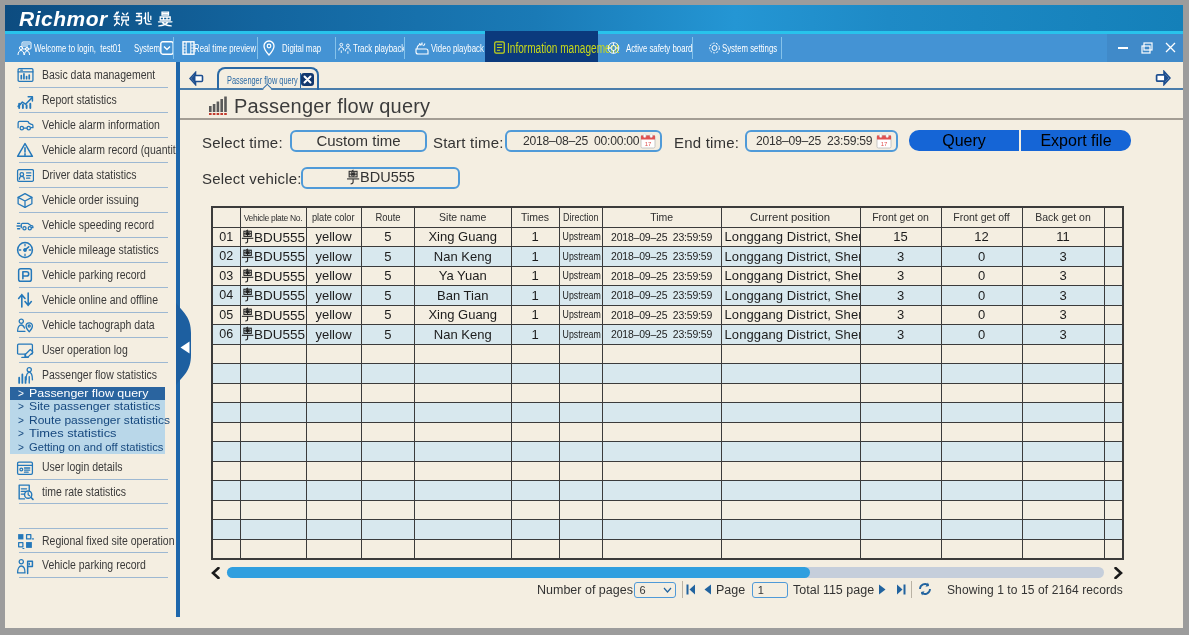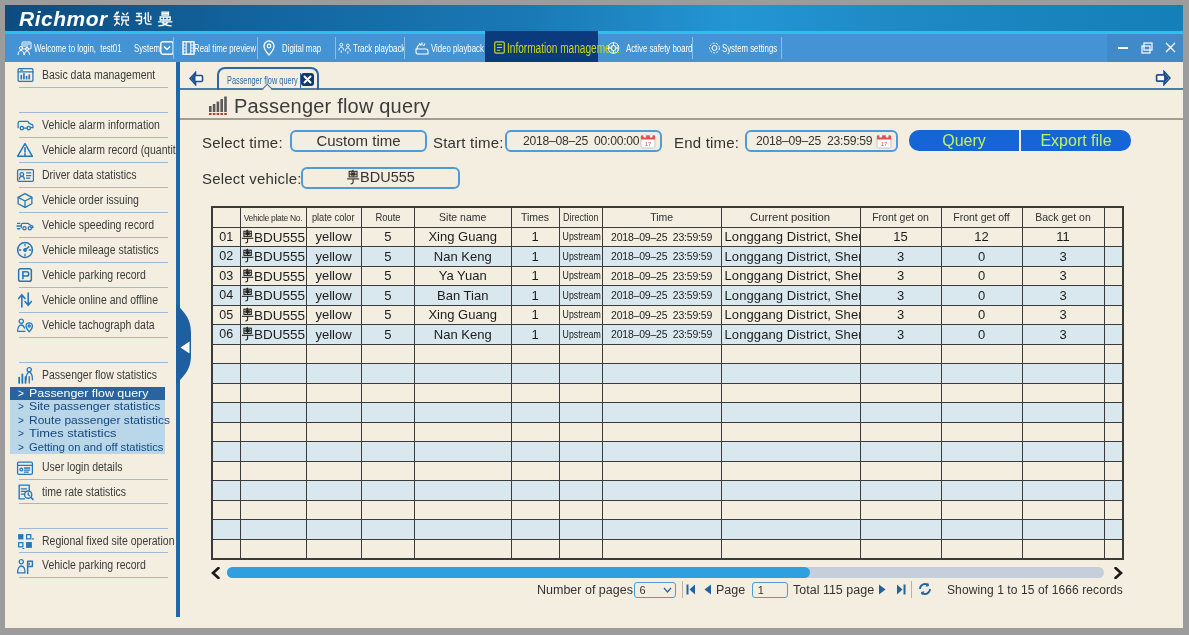--- a/index.html
+++ b/index.html
@@ -36,21 +36,21 @@
 .tab .vs { position:absolute; left:81px; top:4px; width:1px; height:15px; background:#2a69a5; }
 .tabx { position:absolute; left:121px; top:10.5px; width:13px; height:13px; background:#12386e; border-radius:3px; color:#fff; font-size:10px; font-weight:bold; text-align:center; line-height:13px; }
 .notch { position:absolute; left:84px; top:23.2px; width:6.5px; height:6.5px; background:#f4eee1; border-top:1.5px solid #2a69a5; border-left:1.5px solid #2a69a5; transform:rotate(45deg); }
 
 .title { position:absolute; left:54px; top:33px; font-size:20px; color:#3c3c3c; letter-spacing:0.2px; }
 .hr2 { position:absolute; left:0; top:56.3px; width:1003px; height:2px; background:#a39d94; }
 
 .lbl { position:absolute; font-size:15px; color:#333; white-space:nowrap; letter-spacing:0.2px; }
 .ibox { position:absolute; height:22px; border:2px solid #4f9ad8; border-radius:6px; font-size:15px; color:#333; text-align:center; white-space:nowrap; }
 .dtx { display:inline-block; transform:scaleX(0.9); transform-origin:0 50%; letter-spacing:-0.3px; }
-.btn { position:absolute; top:67.5px; width:110px; height:21.5px; background:#1565d6; color:#bef264; font-size:16px; text-align:center; line-height:21px; }
+.btn { position:absolute; top:67.5px; width:110px; height:21.5px; background:#1565d6; color:#000000; font-size:16px; text-align:center; line-height:21px; }
 
 .sb-track { position:absolute; left:47px; top:504.5px; width:877px; height:11px; background:#c5cedb; border-radius:6px; }
 .sb-fill { position:absolute; left:0; top:0; width:583px; height:11px; background:#2f9fdf; border-radius:6px; }
 .pg { position:absolute; top:521px; font-size:12.5px; color:#333; white-space:nowrap; }
 .pgbox { position:absolute; top:519.8px; height:16px; border:1px solid #4f9ad8; border-radius:3px; font-size:11px; color:#333; }
 .pgsep { position:absolute; top:519px; width:1px; height:17px; background:#b9b2a4; }
 .grid { border-collapse:collapse; table-layout:fixed; width:911px; border:2px solid #3b3b3b; }
 .grid td { border:1px solid #3b3b3b; text-align:center; font-size:13px; color:#1c1c1c; overflow:hidden; white-space:nowrap; padding:0; }
 .grid .hrow td { height:18px; font-size:10.5px; color:#2f2f2f; }
 .grid .hrow td span { display:inline-block; white-space:nowrap; }
@@ -188,20 +188,30 @@
           <svg class="ic" viewBox="0 0 17 17">
             <g fill="none" stroke="#2478ba" stroke-width="1.2" stroke-linecap="round" stroke-linejoin="round">
               <rect x="2" y="2.5" width="14" height="12" rx="1"></rect>
               <path d="M2 5.5h14M4.5 4h1.5"></path>
               <path d="M5 12v-3M7.5 12V7.5M10 12v-2M12.5 12V8.5" stroke-width="1.6"></path>
             </g>
           </svg>
           <span class="txt">Basic data management</span>
         </div>
     <div class="menu-sep" style="top:24.5px"></div>
+    <div class="menu-item" style="top:25px">
+          <svg class="ic" viewBox="0 0 17 17">
+            <g fill="none" stroke="#2478ba" stroke-width="1.2" stroke-linecap="round" stroke-linejoin="round">
+              <path d="M2 14.5l4-4 3 2 6-6" stroke-width="1.4"></path>
+              <path d="M11.5 5.5h4v4" stroke-width="1.4"></path>
+              <path d="M3 16v-4M6.5 16v-3M10 16v-2.5M13.5 16v-4" stroke-width="1.8"></path>
+            </g>
+          </svg>
+          <span class="txt">Report statistics</span>
+        </div>
     <div class="menu-sep" style="top:49.5px"></div>
     <div class="menu-item" style="top:50px">
           <svg class="ic" viewBox="0 0 17 17">
             <g fill="none" stroke="#2478ba" stroke-width="1.2" stroke-linecap="round" stroke-linejoin="round">
               <path d="M2 11V6.5A1.5 1.5 0 0 1 3.5 5h7A1.5 1.5 0 0 1 12 6.5l2.5 1.5H15a1.5 1.5 0 0 1 1 1.5V11h-2"></path>
               <circle cx="5.5" cy="11.5" r="1.6"></circle>
               <circle cx="12" cy="11.5" r="1.6"></circle>
               <path d="M7.2 11.5h3.2"></path>
             </g>
           </svg>
@@ -289,20 +299,30 @@
             <g fill="none" stroke="#2478ba" stroke-width="1.2" stroke-linecap="round" stroke-linejoin="round">
               <circle cx="5" cy="5" r="2"></circle>
               <path d="M1.5 14.5c0-4 1.6-6 3.5-6 1.3 0 2.4 1 3 3M2.5 14.5h6"></path>
               <path d="M12.5 6.5c-1.7 0-3 1.3-3 3 0 2.3 3 5.5 3 5.5s3-3.2 3-5.5c0-1.7-1.3-3-3-3z"></path>
               <circle cx="12.5" cy="9.5" r="1"></circle>
             </g>
           </svg>
           <span class="txt">Vehicle tachograph data</span>
         </div>
     <div class="menu-sep" style="top:274.5px"></div>
+    <div class="menu-item" style="top:275px">
+          <svg class="ic" viewBox="0 0 17 17">
+            <g fill="none" stroke="#2478ba" stroke-width="1.2" stroke-linecap="round" stroke-linejoin="round">
+              <rect x="1.5" y="3" width="14" height="9.5" rx="1"></rect>
+              <path d="M5.5 15.5h6M8.5 12.5v3"></path>
+              <path d="M13.5 8l2.5 2.5-4.5 4.5h-2.5v-2.5z" fill="#f4eee1"></path>
+            </g>
+          </svg>
+          <span class="txt">User operation log</span>
+        </div>
     <div class="menu-sep" style="top:299.5px"></div>
     <div class="menu-item" style="top:300px">
           <svg class="ic" viewBox="0 0 17 17">
             <g fill="none" stroke="#2478ba" stroke-width="1.2" stroke-linecap="round" stroke-linejoin="round">
               <path d="M3 16v-5M6 16V8M9 16v-5.5" stroke-width="1.7"></path>
               <circle cx="12.5" cy="3.5" r="2"></circle>
               <path d="M9.5 13c0-4.5 1.3-7 3-7s3 2.5 3 7M12.5 10v6" stroke-width="1.3"></path>
             </g>
           </svg>
           <span class="txt">Passenger flow statistics</span>
@@ -784,21 +804,21 @@
           </svg>
       <div class="pgsep" style="left:730.7px"></div>
       <svg class="abs" style="left:738px;top:520px" width="14" height="14" viewBox="0 0 14 14">
             <g fill="none" stroke="#21639f" stroke-width="1.8">
               <path d="M12 7a5 5 0 0 1-8.5 3.5"></path>
               <path d="M2 7a5 5 0 0 1 8.5-3.5"></path>
             </g>
             <path d="M10 0.5l1 3.5-3.5.8z" fill="#21639f"></path>
             <path d="M4 13.5l-1-3.5 3.5-.8z" fill="#21639f"></path>
           </svg>
-      <div class="pg" style="left:767px;font-size:12px;letter-spacing:0.1px">Showing 1 to 15 of 1666 records</div>
+      <div class="pg" style="left:767px;font-size:12px;letter-spacing:0.1px">Showing 1 to 15 of 2164 records</div>
       <svg class="abs" style="left:31px;top:505px" width="9" height="12" viewBox="0 0 9 12">
             <path d="M7.5 1L2 6l5.5 5" fill="none" stroke="#1a1a1a" stroke-width="2.6" stroke-linecap="round"></path>
           </svg>
       <svg class="abs" style="left:934px;top:505px" width="9" height="12" viewBox="0 0 9 12">
             <path d="M1.5 1L7 6l-5.5 5" fill="none" stroke="#1a1a1a" stroke-width="2.6" stroke-linecap="round"></path>
           </svg>
       </div>
     </div>
   </div>
 </div>

